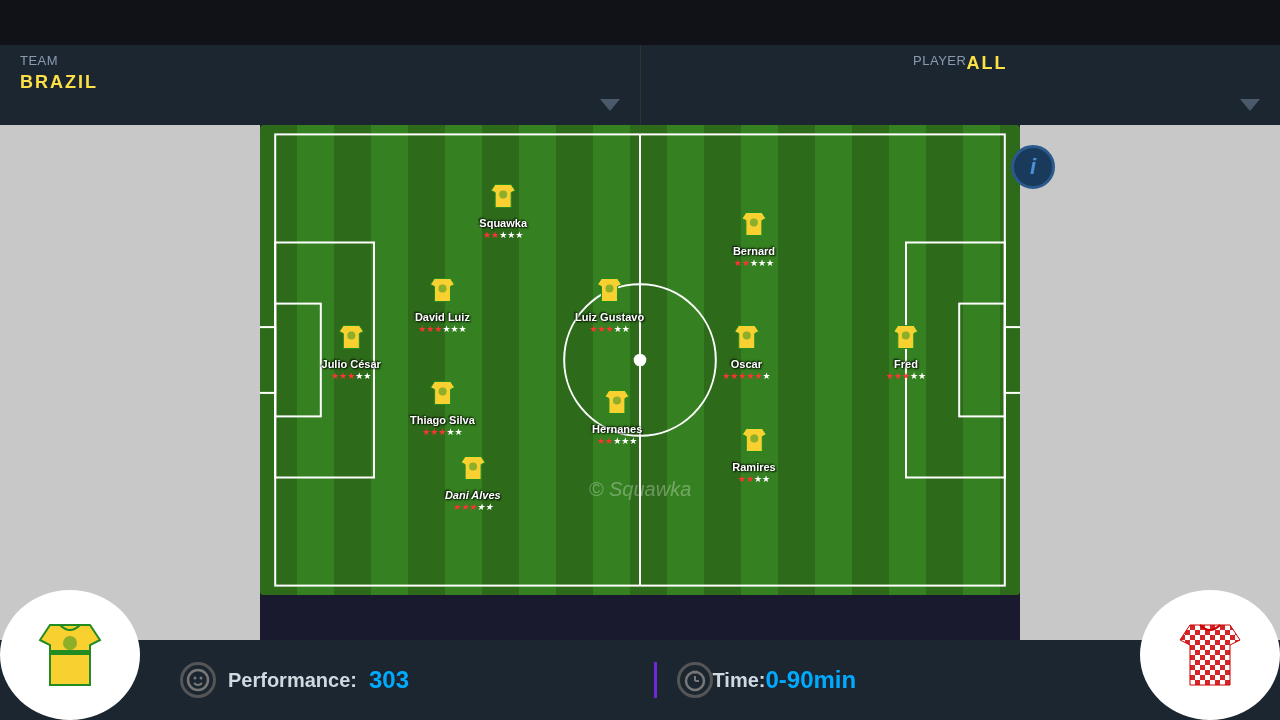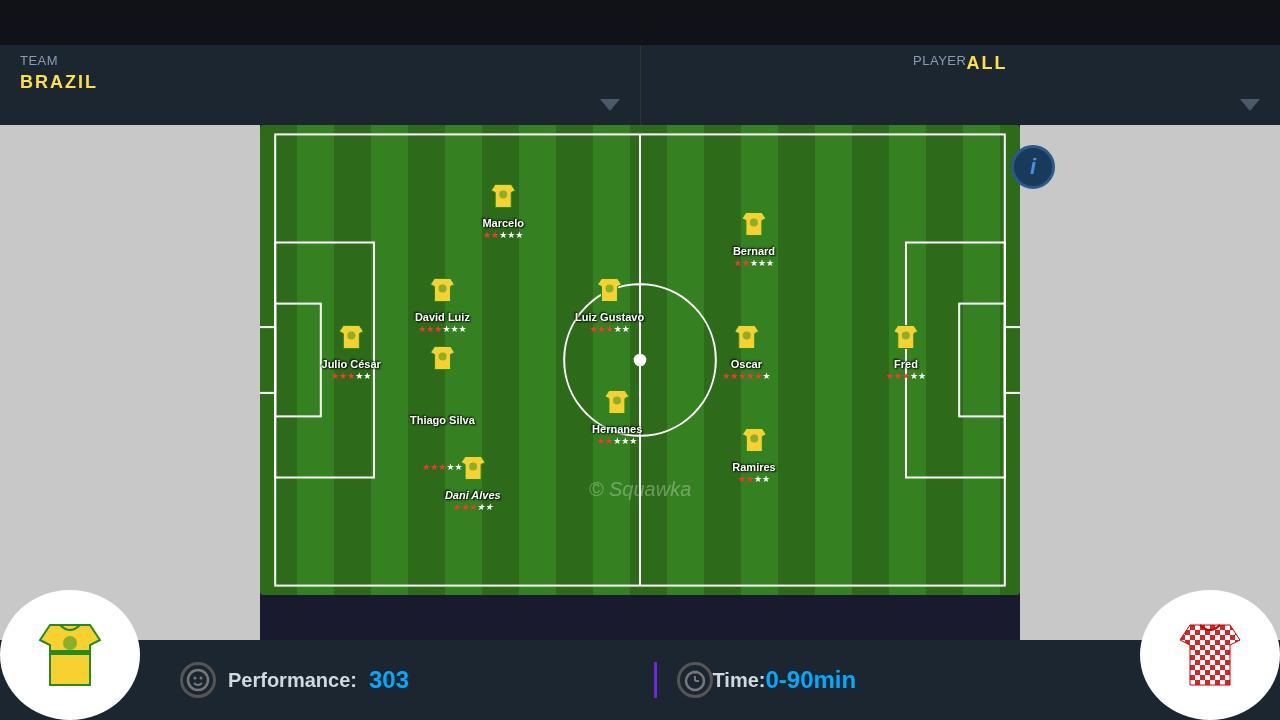--- a/index.html
+++ b/index.html
@@ -333,21 +333,21 @@
     <div class="watermark">© Squawka</div>
 
     <div id="players-container">
         <div class="player" style="left: 32%; top: 18%;">
       <div class="shirt">
         <svg width="30" height="30" viewBox="0 0 30 30">
           <polygon points="7,4 23,4 27,10 23,12 23,27 7,27 7,12 3,10" fill="#F8D030" stroke="#228B22" stroke-width="1"></polygon>
           <circle cx="15" cy="14" r="4" fill="#228B22" opacity="0.5"></circle>
         </svg>
       </div>
-      <div class="player-name">Marcelo</div>
+      <div class="player-name">Squawka</div>
       <div class="stars"><span class="star-red">★</span><span class="star-red">★</span><span class="star-white">★</span><span class="star-white">★</span><span class="star-white">★</span></div>
     </div>
         <div class="player" style="left: 24%; top: 38%;">
       <div class="shirt">
         <svg width="30" height="30" viewBox="0 0 30 30">
           <polygon points="7,4 23,4 27,10 23,12 23,27 7,27 7,12 3,10" fill="#F8D030" stroke="#228B22" stroke-width="1"></polygon>
           <circle cx="15" cy="14" r="4" fill="#228B22" opacity="0.5"></circle>
         </svg>
       </div>
       <div class="player-name">David Luiz</div>
@@ -356,21 +356,21 @@
         <div class="player" style="left: 12%; top: 48%;">
       <div class="shirt">
         <svg width="30" height="30" viewBox="0 0 30 30">
           <polygon points="7,4 23,4 27,10 23,12 23,27 7,27 7,12 3,10" fill="#F8D030" stroke="#228B22" stroke-width="1"></polygon>
           <circle cx="15" cy="14" r="4" fill="#228B22" opacity="0.5"></circle>
         </svg>
       </div>
       <div class="player-name">Julio César</div>
       <div class="stars"><span class="star-red">★</span><span class="star-red">★</span><span class="star-red">★</span><span class="star-white">★</span><span class="star-white">★</span></div>
     </div>
-        <div class="player" style="left: 24%; top: 60%; gap: 35px;">
+        <div class="player" style="left: 24%; top: 60%;">
       <div class="shirt">
         <svg width="30" height="30" viewBox="0 0 30 30">
           <polygon points="7,4 23,4 27,10 23,12 23,27 7,27 7,12 3,10" fill="#F8D030" stroke="#228B22" stroke-width="1"></polygon>
           <circle cx="15" cy="14" r="4" fill="#228B22" opacity="0.5"></circle>
         </svg>
       </div>
       <div class="player-name">Thiago Silva</div>
       <div class="stars"><span class="star-red">★</span><span class="star-red">★</span><span class="star-red">★</span><span class="star-white">★</span><span class="star-white">★</span></div>
     </div>
         <div class="player" style="left: 28%; top: 76%; font-style: italic;">

